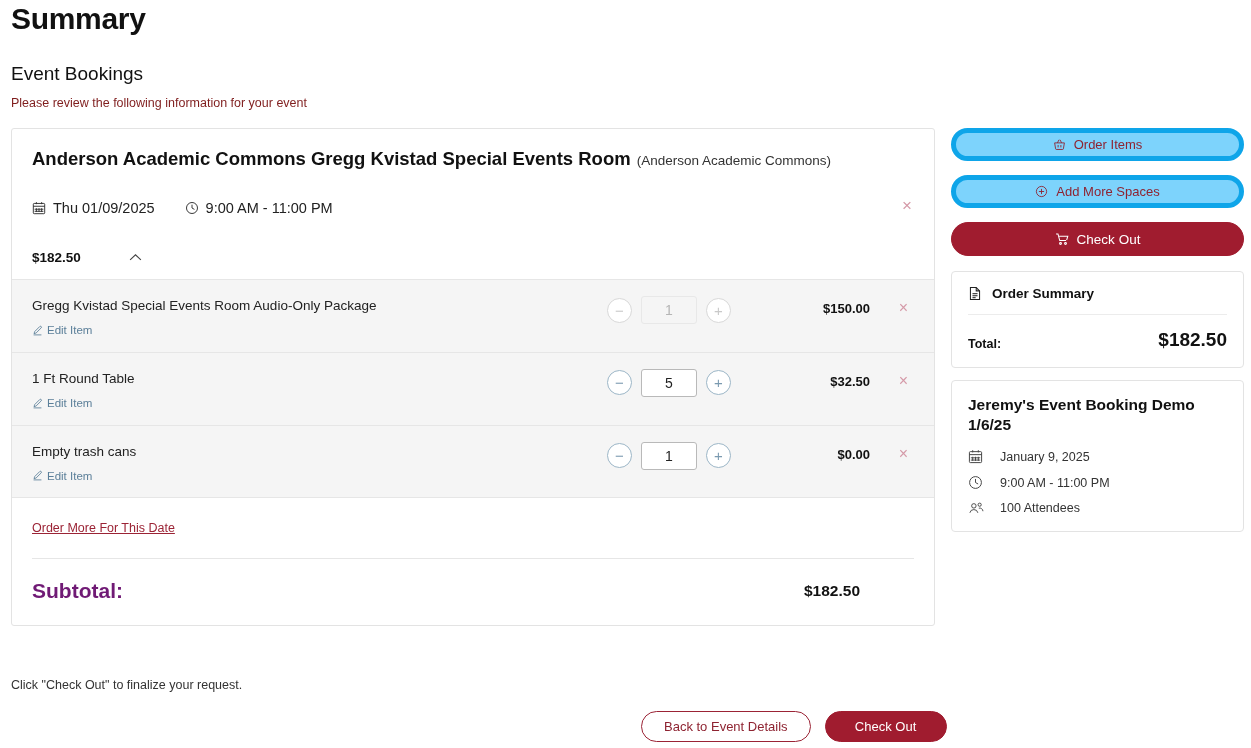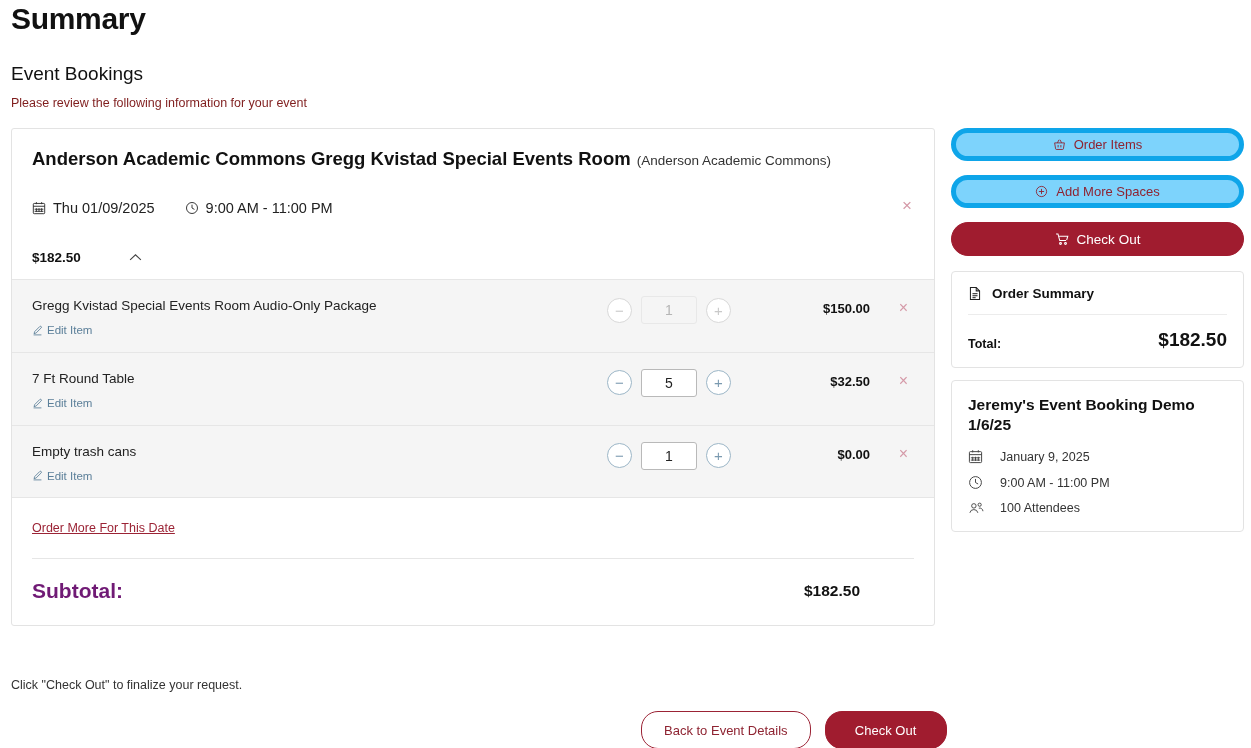--- a/index.html
+++ b/index.html
@@ -202,21 +202,21 @@
   .footer-note {
     position: absolute; left: 11px; top: 678px;
     font-size: 12.5px; color: #333;
   }
   .footer-actions {
     position: absolute; left: 641px; top: 711px;
     display: flex; align-items: center; gap: 14px;
   }
   .fbtn {
     display: flex; align-items: center; justify-content: center;
-    height: 38px; border-radius: 17px; font-size: 13px;
+    height: 31px; border-radius: 17px; font-size: 13px;
     cursor: pointer; padding: 0 22px;
     font-family: "Liberation Sans", sans-serif;
   }
   .fbtn-outline { background:#fff; border:1px solid #9b2335; color:#8e2331; }
   .fbtn-solid { background:#a01c2f; border:1px solid #a01c2f; color:#fff; min-width: 122px; }
 
   svg { display: block; }
 </style>
 </head>
 <body>
@@ -294,21 +294,21 @@
           <button class="step-btn disabled">−</button>
           <input class="qty-input disabled" readonly="" value="1" style="">
           <button class="step-btn disabled">+</button>
         </div>
         <div class="item-price">$150.00</div>
         <button class="item-x">×</button>
       </div>
 
       <div class="item-row">
         <div class="item-main">
-          <div class="item-name">7 Ft Round Table</div>
+          <div class="item-name">1 Ft Round Table</div>
           <a class="edit-link">
             <span class="ic">
               <svg width="11" height="11" viewBox="0 0 14 14" fill="none" stroke="#5b7f99" stroke-width="1.1">
                 <path d="M11.6 1.9 a1.3 1.3 0 0 1 0 1.9 L5.2 10.2 l-2.6 .8 .8 -2.6 6.4 -6.4 a1.3 1.3 0 0 1 1.8 0 Z"></path>
                 <path d="M2 12.6 h10"></path>
               </svg>
             </span>
             <span>Edit Item</span>
           </a>
         </div>

